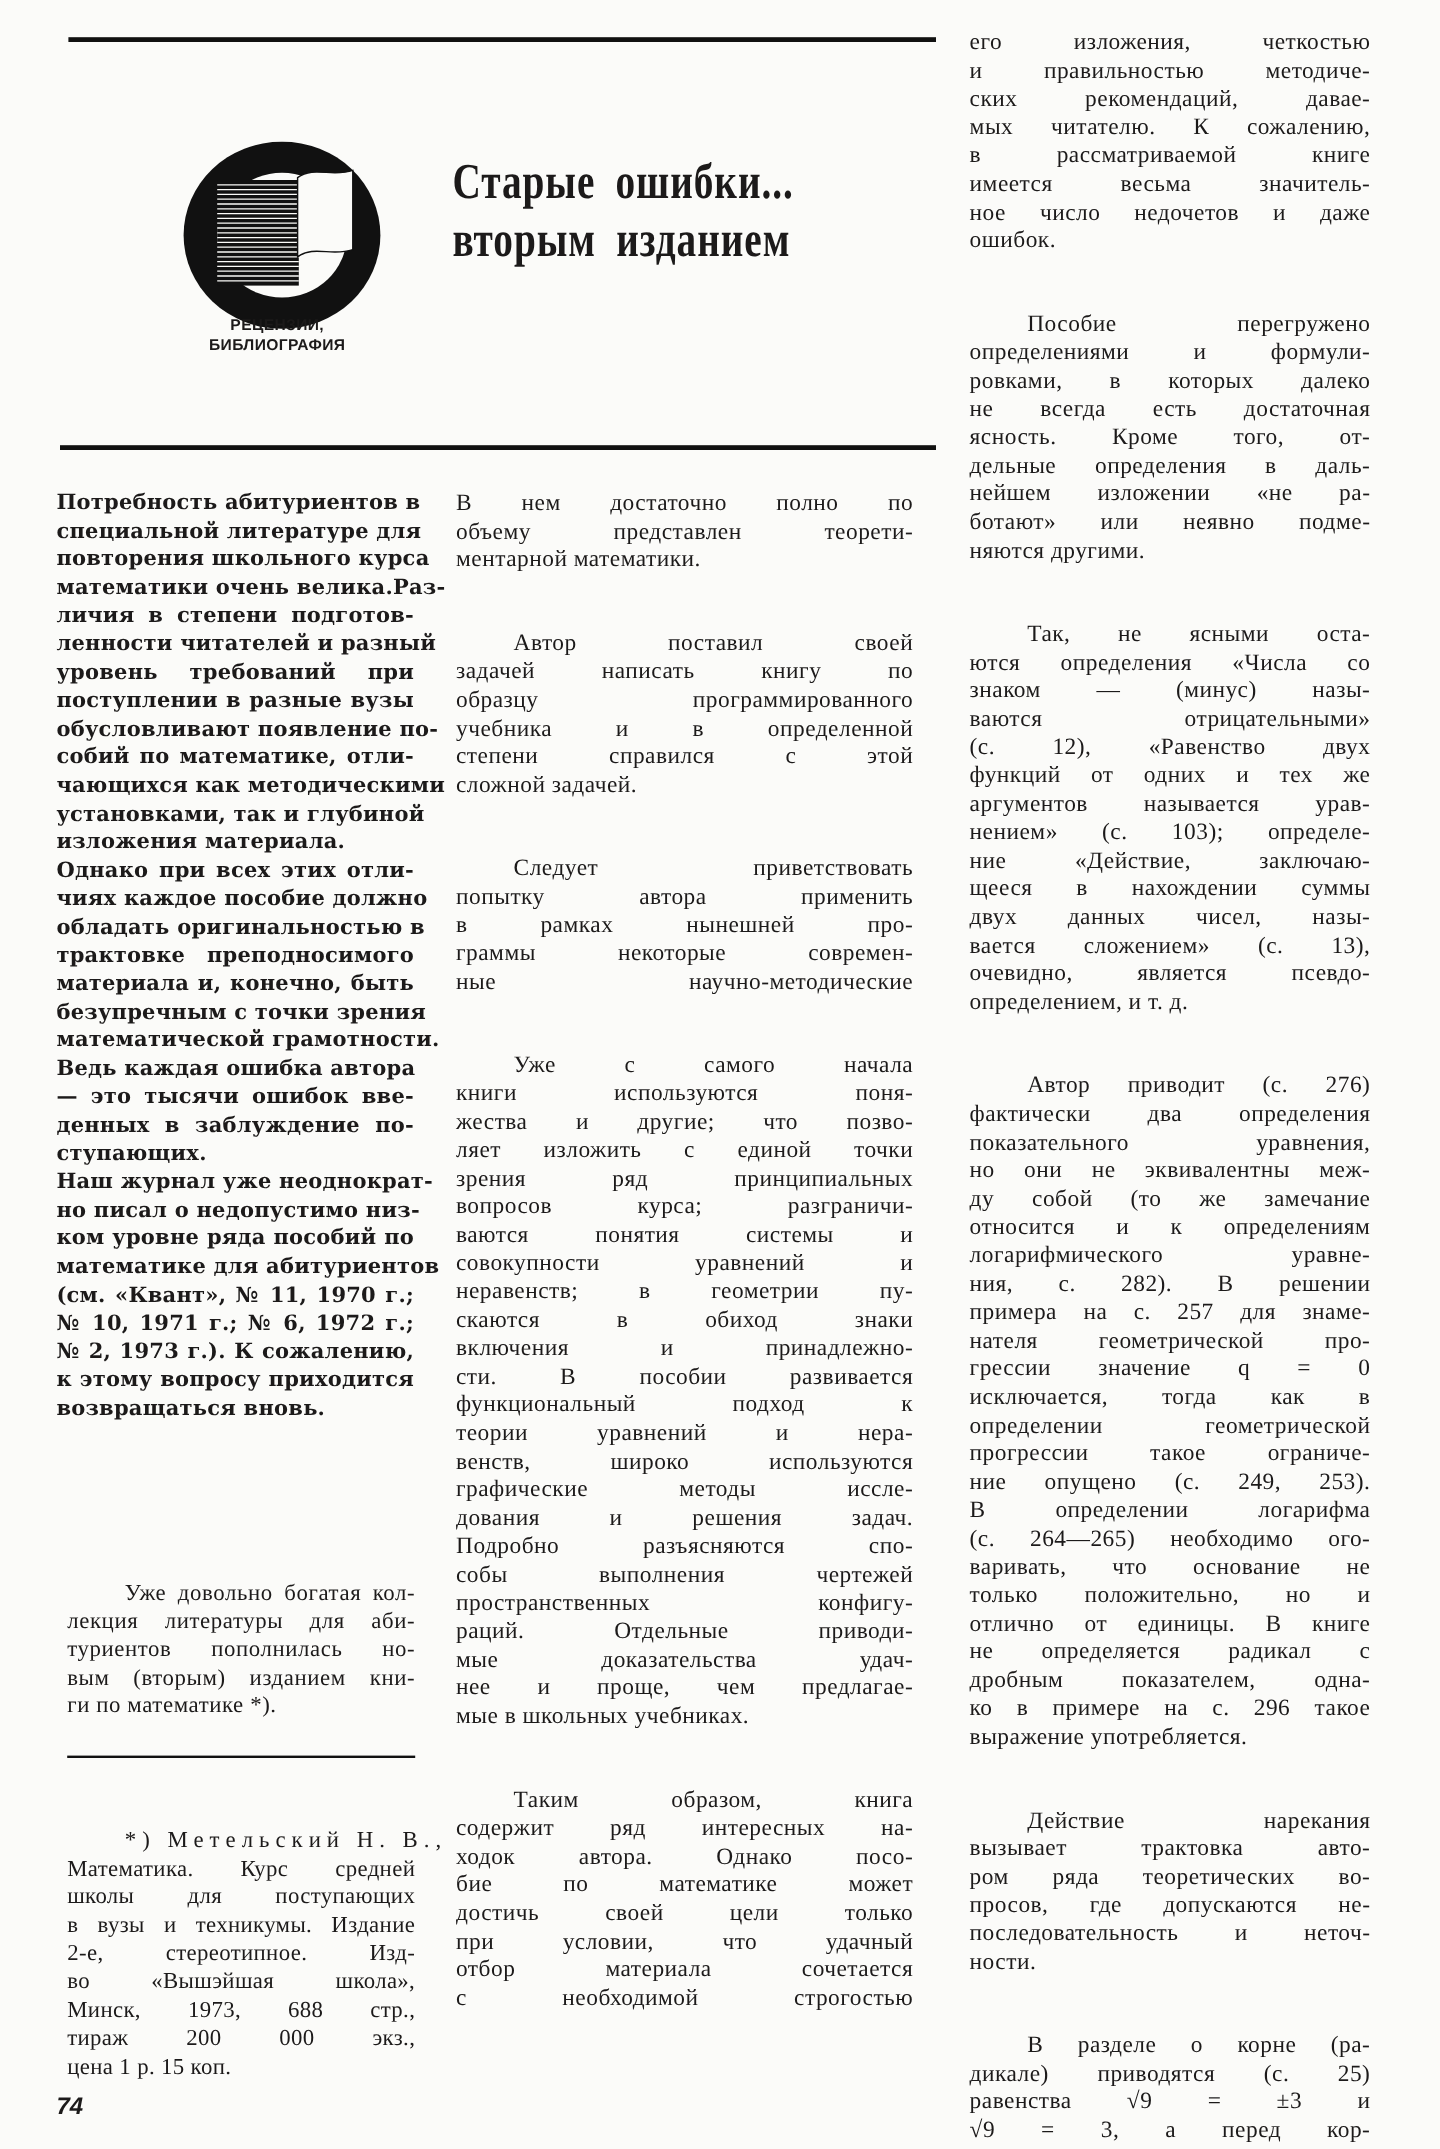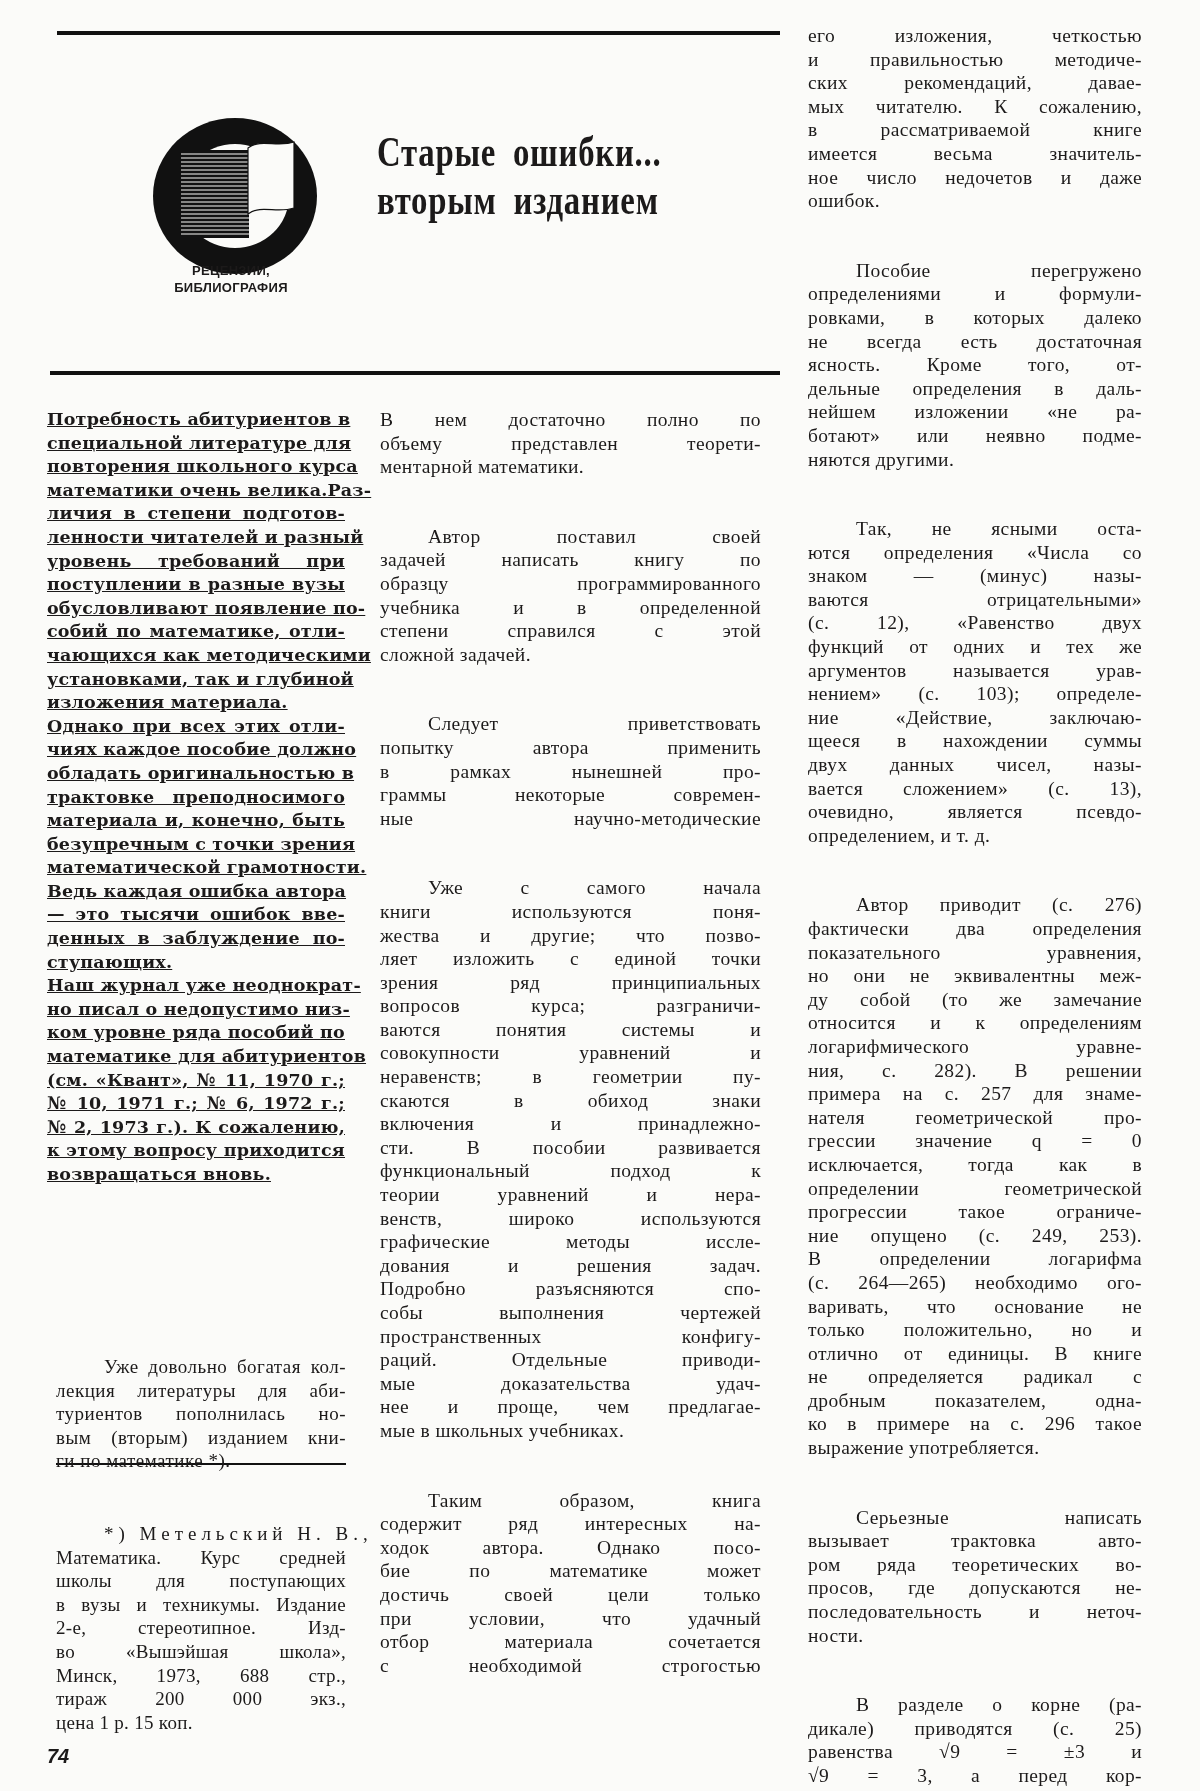--- a/index.html
+++ b/index.html
@@ -9,21 +9,21 @@
     font-family: "Liberation Serif", "DejaVu Serif", serif;
   }
   .rule { position: absolute; background: #111; }
   .col { position: absolute; }
   .line {
     display: block; height: 23.6px; line-height: 23.6px; white-space: nowrap;
     text-align: justify; text-align-last: justify; font-size: 20px;
   }
   .line.last { text-align-last: left; }
   .line.indent { padding-left: 48px; margin-top: 46px; }
-  .col-left .line { font-family: "DejaVu Serif", serif; font-weight: bold; font-size: 17.5px; letter-spacing: 0.2px; text-decoration: underline; }
+  .col-left .line { font-family: "DejaVu Serif", serif; font-weight: bold; font-size: 17.5px; letter-spacing: 0.2px; }
   .col-mid .line, .col-right .line { font-size: 19.5px; letter-spacing: 0.4px; }
   .intro .line { font-size: 19px; letter-spacing: 0.5px; }
   .footnote .line { font-size: 19px; letter-spacing: 0.3px; }
   .footnote .line.spaced { letter-spacing: 5px; }
   .title {
     position: absolute; left: 377px; top: 128px;
     font-family: "Liberation Sans Narrow", "Liberation Serif", serif;
     font-weight: bold; font-size: 42px; line-height: 48px;
     transform: scaleX(0.78); transform-origin: left top; letter-spacing: 1px;
     word-spacing: 10px;
@@ -118,21 +118,21 @@
       <span class="line">но писал о недопустимо низ-</span>
       <span class="line">ком уровне ряда пособий по</span>
       <span class="line">математике для абитуриентов</span>
       <span class="line">(см. «Квант», № 11, 1970 г.;</span>
       <span class="line">№ 10, 1971 г.; № 6, 1972 г.;</span>
       <span class="line">№ 2, 1973 г.). К сожалению,</span>
       <span class="line">к этому вопросу приходится</span>
       <span class="line last">возвращаться вновь.</span>
     </div>
 </div>
-<div class="col col-mid intro" id="intro" style="left:56px; top:1309px; width:290px;">
+<div class="col col-mid intro" id="intro" style="left:56px; top:1270px; width:290px;">
     <span class="line indent">Уже довольно богатая кол-</span>
     <span class="line">лекция литературы для аби-</span>
     <span class="line">туриентов пополнилась но-</span>
     <span class="line">вым (вторым) изданием кни-</span>
     <span class="line last">ги по математике *).</span>
   </div>
 <div class="col col-mid footnote" id="footnote" style="left:56px; top:1476px; width:290px;">
     <span class="line indent spaced">*) Метельский Н. В.,</span>
     <span class="line">Математика. Курс средней</span>
     <span class="line">школы для поступающих</span>
@@ -242,21 +242,21 @@
     <span class="line">ние опущено (с. 249, 253).</span>
     <span class="line">В определении логарифма</span>
     <span class="line">(с. 264—265) необходимо ого-</span>
     <span class="line">варивать, что основание не</span>
     <span class="line">только положительно, но и</span>
     <span class="line">отлично от единицы. В книге</span>
     <span class="line">не определяется радикал с</span>
     <span class="line">дробным показателем, одна-</span>
     <span class="line">ко в примере на с. 296 такое</span>
     <span class="line last">выражение употребляется.</span>
-    <span class="line indent">Серьезные написать</span>
+    <span class="line indent">Действие нарекания</span>
     <span class="line">вызывает трактовка авто-</span>
     <span class="line">ром ряда теоретических во-</span>
     <span class="line">просов, где допускаются не-</span>
     <span class="line">последовательность и неточ-</span>
     <span class="line last">ности.</span>
     <span class="line indent">В разделе о корне (ра-</span>
     <span class="line">дикале) приводятся (с. 25)</span>
     <span class="line">равенства √9 = ±3 и</span>
     <span class="line">√9 = 3, а перед кор-</span>
     <span class="line">нями из чисел, не имеющих</span>

